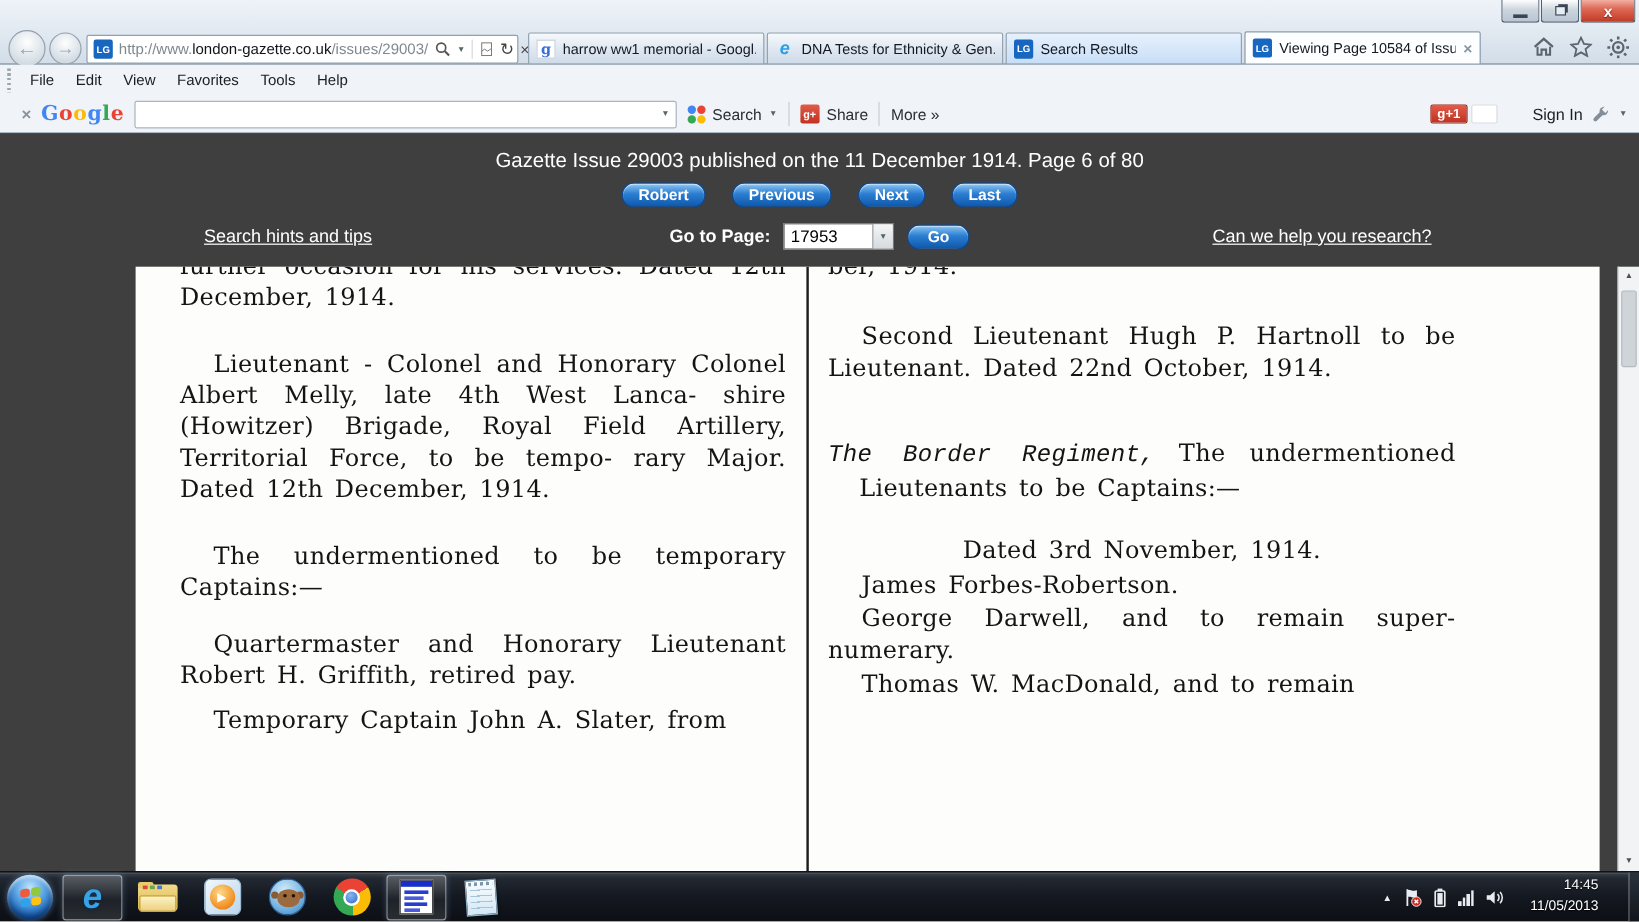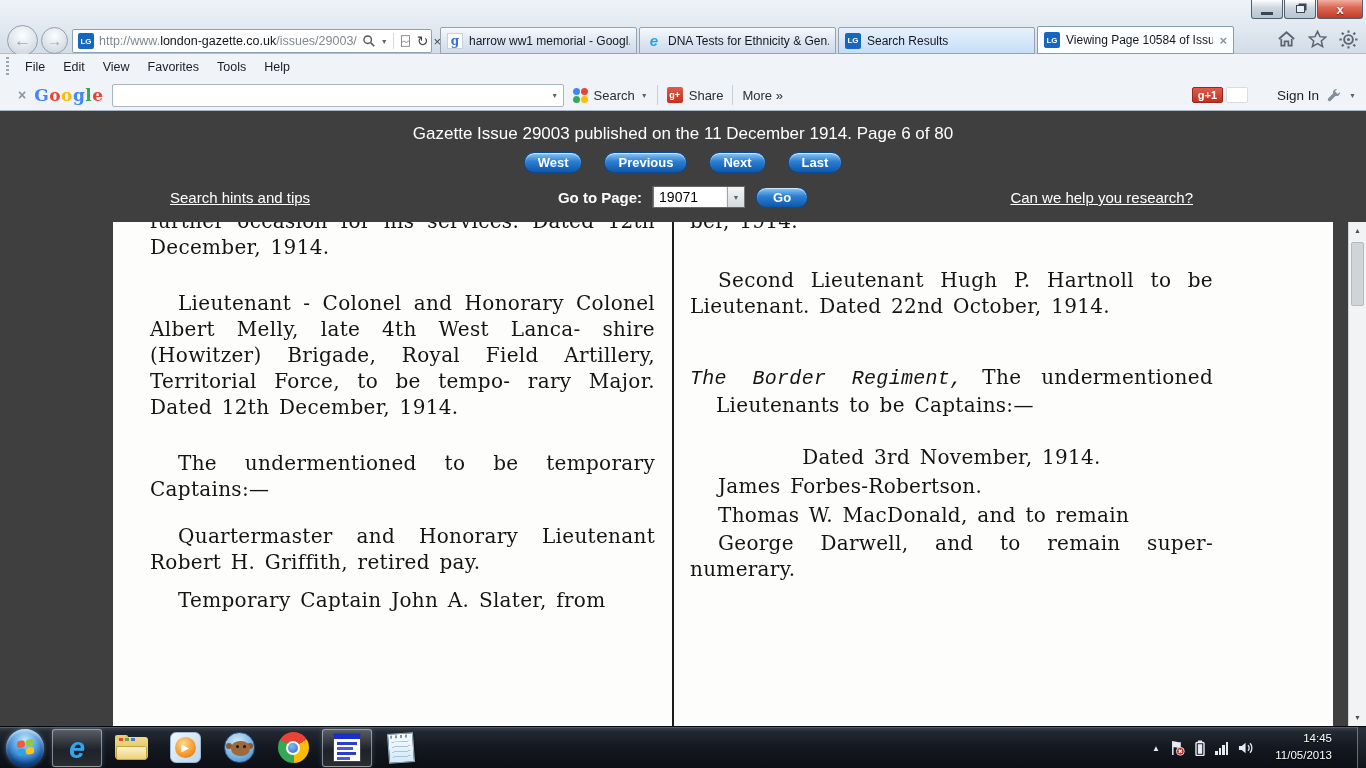--- a/index.html
+++ b/index.html
@@ -287,31 +287,31 @@
       <svg width="16" height="16" viewBox="0 0 18 18">
           <path d="M12.5 2.2 a4.2 4.2 0 0 0 -4.6 5.2 L2.6 12.7 a1.9 1.9 0 0 0 2.7 2.7 L10.6 10.1 a4.2 4.2 0 0 0 5.2 -4.6 L13.2 8 10 4.8 Z" fill="#838e98"></path>
         </svg>
       <span class="ddown">▼</span>
     </div>
   </div>
 
   <div class="gazheader">
     <div class="gh-title">Gazette Issue 29003 published on the 11 December 1914. Page 6 of 80</div>
     <div class="gh-btnrow">
-      <span class="pill">West</span>
+      <span class="pill">Robert</span>
       <span class="pill">Previous</span>
       <span class="pill">Next</span>
       <span class="pill">Last</span>
     </div>
     <div class="gh-row3">
       <a class="ghlink hints">Search hints and tips</a>
       <div class="gotogrp">
         <span class="gotolabel">Go to Page:</span>
         <span class="gotobox">
-          <span class="gotoval">19071</span>
+          <span class="gotoval">17953</span>
           <span class="dropbtn">
               <span class="ddown">▼</span>
             </span>
         </span>
         <span class="pill gopill">Go</span>
       </div>
       <a class="ghlink research">Can we help you research?</a>
     </div>
   </div>
 
@@ -324,22 +324,22 @@
         <p class="gz indent" style="margin-top:30px">The undermentioned to be temporary Captains:—</p>
         <p class="gz indent" style="margin-top:21px">Quartermaster and Honorary Lieutenant Robert H. Griffith, retired pay.</p>
         <p class="gz indent" style="margin-top:12px">Temporary Captain John A. Slater, from</p>
       </div>
       <div class="col col-right">
         <p class="gz" style="margin-top:-14px">ber, 1914.</p>
         <p class="gz indent" style="margin-top:33px">Second Lieutenant Hugh P. Hartnoll to be Lieutenant. Dated 22nd October, 1914.</p>
         <p class="gz hang" style="margin-top:45px"><span class="ital">The Border Regiment,</span><span> The undermentioned Lieutenants to be Captains:—</span></p>
         <p class="gz center" style="margin-top:26px">Dated 3rd November, 1914.</p>
         <p class="gz indent" style="margin-top:3px">James Forbes-Robertson.</p>
+        <p class="gz indent" style="margin-top:2px">George Darwell, and to remain super- numerary.</p>
         <p class="gz indent" style="margin-top:3px">Thomas W. MacDonald, and to remain</p>
-        <p class="gz indent" style="margin-top:2px">George Darwell, and to remain super- numerary.</p>
       </div>
     </div>
     <div class="scrollbar">
       <div class="sbtn up">▲</div>
       <div class="sthumb"></div>
       <div class="sbtn down">▼</div>
     </div>
   </div>
 
   <div class="taskbar">

